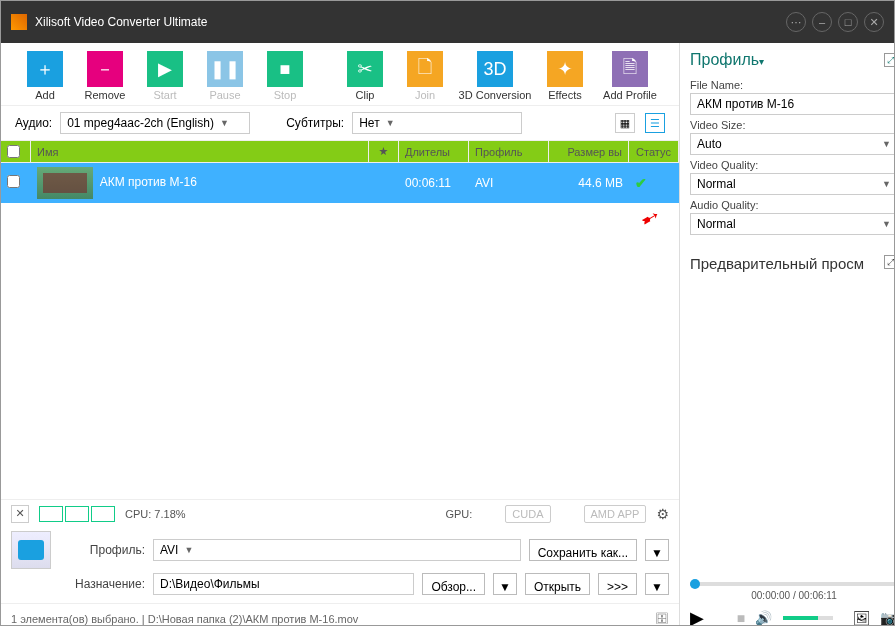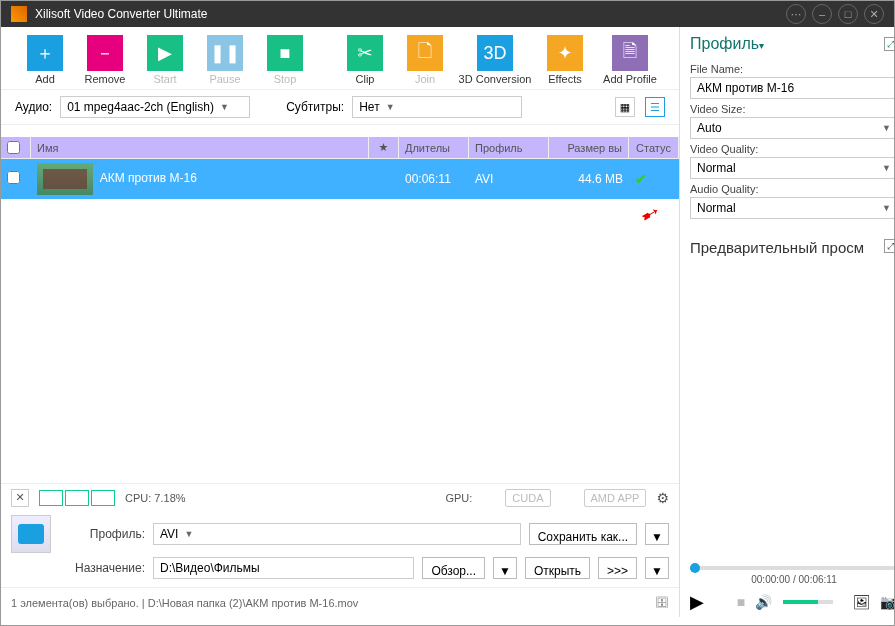--- a/index.html
+++ b/index.html
@@ -1,37 +1,37 @@
 <!DOCTYPE html>
 <html><head>
 <meta charset="utf-8">
 <style>
 * { margin:0; padding:0; box-sizing:border-box; font-family:"Segoe UI",Arial,sans-serif; }
 body { background:#fff; width:895px; height:626px; overflow:hidden; border:1px solid #999; }
-.titlebar { height:26px; background:#333; color:#fff; display:flex; align-items:center; padding:0 10px; font-size:12px; }
+.titlebar { height:42px; background:#333; color:#fff; display:flex; align-items:center; padding:0 10px; font-size:12px; }
 .titlebar .logo { width:16px; height:16px; background:linear-gradient(45deg,#f90,#d60); margin-right:8px; display:inline-block; }
 .titlebar .spacer { flex:1; }
 .tbtn { width:20px; height:20px; border:1px solid #666; border-radius:50%; margin-left:6px; display:flex; align-items:center; justify-content:center; color:#aaa; font-size:11px; cursor:pointer; }
 .main { display:flex; height:calc(100% - 34px); }
 .left { flex:1; display:flex; flex-direction:column; border-right:1px solid #ddd; }
 .right { width:250px; display:flex; flex-direction:column; padding:8px 10px 4px; }
 
 .toolbar { display:flex; padding:8px 14px 4px; gap:0; border-bottom:1px solid #eee; }
 .tbitem { display:flex; flex-direction:column; align-items:center; width:60px; font-size:11px; color:#333; cursor:pointer; }
 .tbitem.disabled { color:#bbb; }
 .tbicon { width:36px; height:36px; display:flex; align-items:center; justify-content:center; margin-bottom:2px; color:#fff; font-size:18px; }
 .ic-add{background:#1aa0e0;} .ic-remove{background:#e6007e;} .ic-start{background:#19c085;} .ic-pause{background:#8bc5e6;} .ic-stop{background:#19c085;} .ic-clip{background:#19c085;} .ic-join{background:#f5a623;} .ic-3d{background:#1aa0e0;} .ic-effects{background:#f5a623;} .ic-profile{background:#8e6fb5;}
 
 .filterbar { display:flex; align-items:center; padding:6px 14px; gap:8px; font-size:12px; border-bottom:1px solid #eee; }
 .sel { flex:0 0 auto; display:flex; align-items:center; border:1px solid #ccc; height:22px; padding:0 6px; font-size:12px; background:#fff; position:relative; }
 .sel .arrow { margin-left:6px; font-size:9px; color:#666; }
 .viewbtn { width:20px; height:20px; border:1px solid #ccc; display:inline-flex; align-items:center; justify-content:center; font-size:11px; cursor:pointer; margin-left:2px; }
 .viewbtn.active { color:#1aa0e0; border-color:#1aa0e0; }
 
-.listhead { display:flex; align-items:center; height:22px; font-size:11px; color:#555; border-bottom:1px solid #eee; background:#c4b5fd;margin-top:12px; }
+.listhead { display:flex; align-items:center; height:22px; font-size:11px; color:#555; border-bottom:1px solid #eee; background:#84cc16; }
 .listhead > div { padding:0 6px; border-right:1px solid #eee; height:100%; display:flex; align-items:center; }
 .col-chk{width:30px;} .col-name{flex:1;} .col-star{width:30px;justify-content:center;} .col-dur{width:70px;} .col-prof{width:80px;} .col-size{width:80px;text-align:right;justify-content:flex-end;} .col-stat{width:50px;justify-content:center;}
 
 .listrow { display:flex; align-items:center; height:40px; font-size:12px; background:#3fb1ff; color:#fff; position:relative;}
 .listrow > div { padding:0 6px; }
 .thumb { width:56px; height:32px; background:linear-gradient(#6a7,#486); display:inline-block; vertical-align:middle; position:relative; }
 .thumb::after{content:"";position:absolute;inset:20% 10%;background:rgba(120,40,40,.6);}
 .checkmark { color:#2ecc40; font-size:14px; font-weight:bold;}
 .redarrow { position:absolute; right:20px; top:42px; font-size:22px; color:#e00; transform:rotate(-30deg); pointer-events:none;}
 

